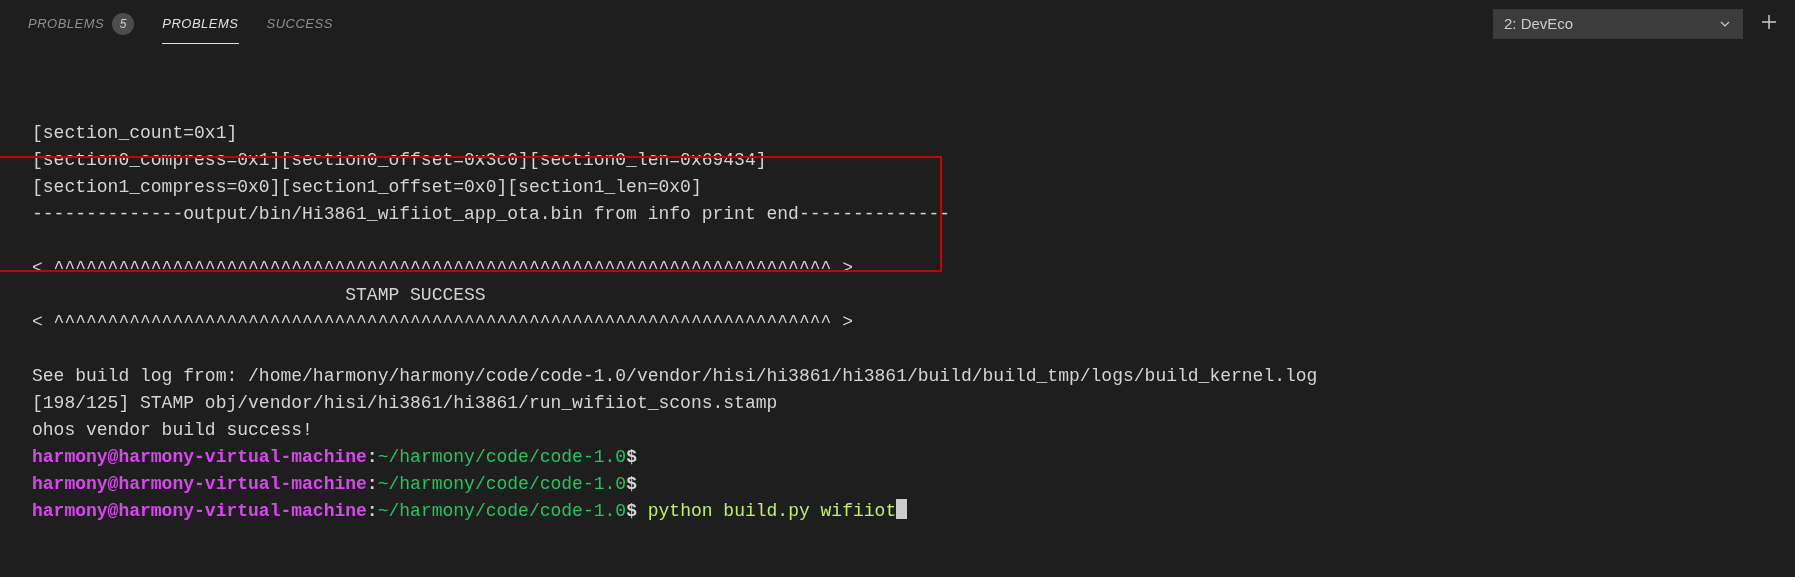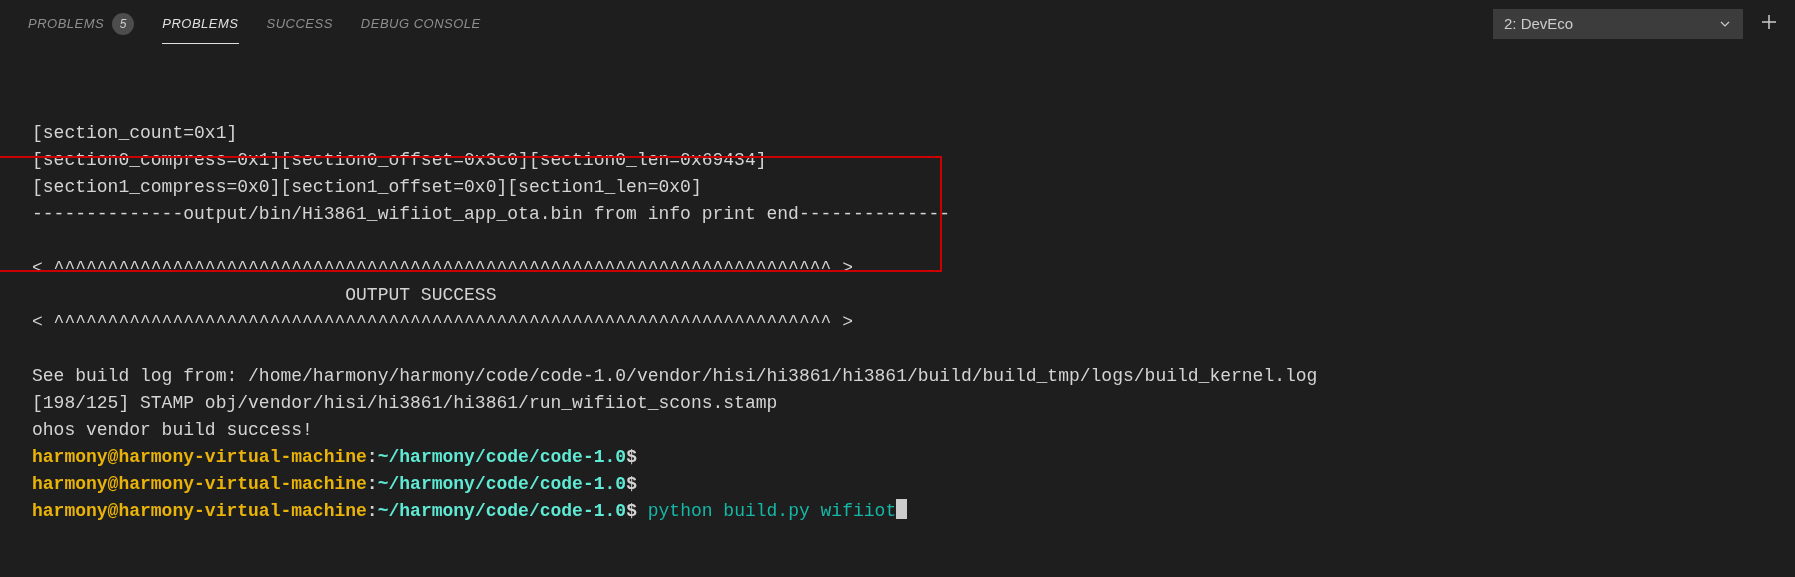--- a/index.html
+++ b/index.html
@@ -107,37 +107,37 @@
       color: #d4d4d4;
       white-space: pre;
       position: relative;
     }
     .highlight-box {
       position: absolute;
       border: 2px solid #cc0000;
       pointer-events: none;
     }
     .prompt-user {
-      color: #eab308;
+      color: #d946ef;
       font-weight: bold;
     }
     .prompt-colon {
       color: #d4d4d4;
       font-weight: bold;
     }
     .prompt-path {
-      color: #5eead4;
-      font-weight: bold;
+      color: #22c55e;
+      font-weight: normal;
     }
     .prompt-dollar {
       color: #d4d4d4;
       font-weight: bold;
     }
     .cmd-text {
-      color: #14b8a6;
+      color: #bef264;
     }
     .cursor-block {
       display: inline-block;
       width: 11px;
       height: 20px;
       background-color: #cccccc;
       vertical-align: text-bottom;
       margin-bottom: 2px;
     }
   </style>
@@ -148,23 +148,20 @@
   <div class="tabs">
     <div class="tab">
       <span>PROBLEMS</span>
       <span class="badge">5</span>
     </div>
     <div class="tab active">
       <span>PROBLEMS</span>
     </div>
     <div class="tab">
       <span>SUCCESS</span>
-    </div>
-    <div class="tab">
-      <span>DEBUG CONSOLE</span>
     </div>
   </div>
   <div class="header-right">
     <div class="terminal-select">
       <span>2: DevEco</span>
       <span class="chevron-icon">
         <svg width="14" height="14" viewBox="0 0 14 14">
             <path d="M3 5 L7 9 L11 5" stroke="#cccccc" stroke-width="1.2" fill="none"></path>
           </svg>
       </span>
@@ -180,21 +177,21 @@
 </div>
 
 <div class="terminal-content">
 <div class="highlight-box" style="left:-28px; top:108px; width:970px; height:116px;"></div>
 <span>[section_count=0x1]</span>
 <span>[section0_compress=0x1][section0_offset=0x3c0][section0_len=0x69434]</span>
 <span>[section1_compress=0x0][section1_offset=0x0][section1_len=0x0]</span>
 <span>--------------output/bin/Hi3861_wifiiot_app_ota.bin from info print end--------------</span>
 <span></span>
 <span>&lt; ^^^^^^^^^^^^^^^^^^^^^^^^^^^^^^^^^^^^^^^^^^^^^^^^^^^^^^^^^^^^^^^^^^^^^^^^ &gt;</span>
-<span>                             OUTPUT SUCCESS                              </span>
+<span>                             STAMP SUCCESS                              </span>
 <span>&lt; ^^^^^^^^^^^^^^^^^^^^^^^^^^^^^^^^^^^^^^^^^^^^^^^^^^^^^^^^^^^^^^^^^^^^^^^^ &gt;</span>
 <span></span>
 <span>See build log from: /home/harmony/harmony/code/code-1.0/vendor/hisi/hi3861/hi3861/build/build_tmp/logs/build_kernel.log</span>
 <span>[198/125] STAMP obj/vendor/hisi/hi3861/hi3861/run_wifiiot_scons.stamp</span>
 <span>ohos vendor build success!</span>
 <span><span class="prompt-user">harmony@harmony-virtual-machine</span><span class="prompt-colon">:</span><span class="prompt-path">~/harmony/code/code-1.0</span><span class="prompt-dollar">$</span></span>
 <span><span class="prompt-user">harmony@harmony-virtual-machine</span><span class="prompt-colon">:</span><span class="prompt-path">~/harmony/code/code-1.0</span><span class="prompt-dollar">$</span></span>
 <span><span class="prompt-user">harmony@harmony-virtual-machine</span><span class="prompt-colon">:</span><span class="prompt-path">~/harmony/code/code-1.0</span><span class="prompt-dollar">$</span><span class="cmd-text"> python build.py wifiiot</span><span class="cursor-block"></span></span>
 </div>
 

